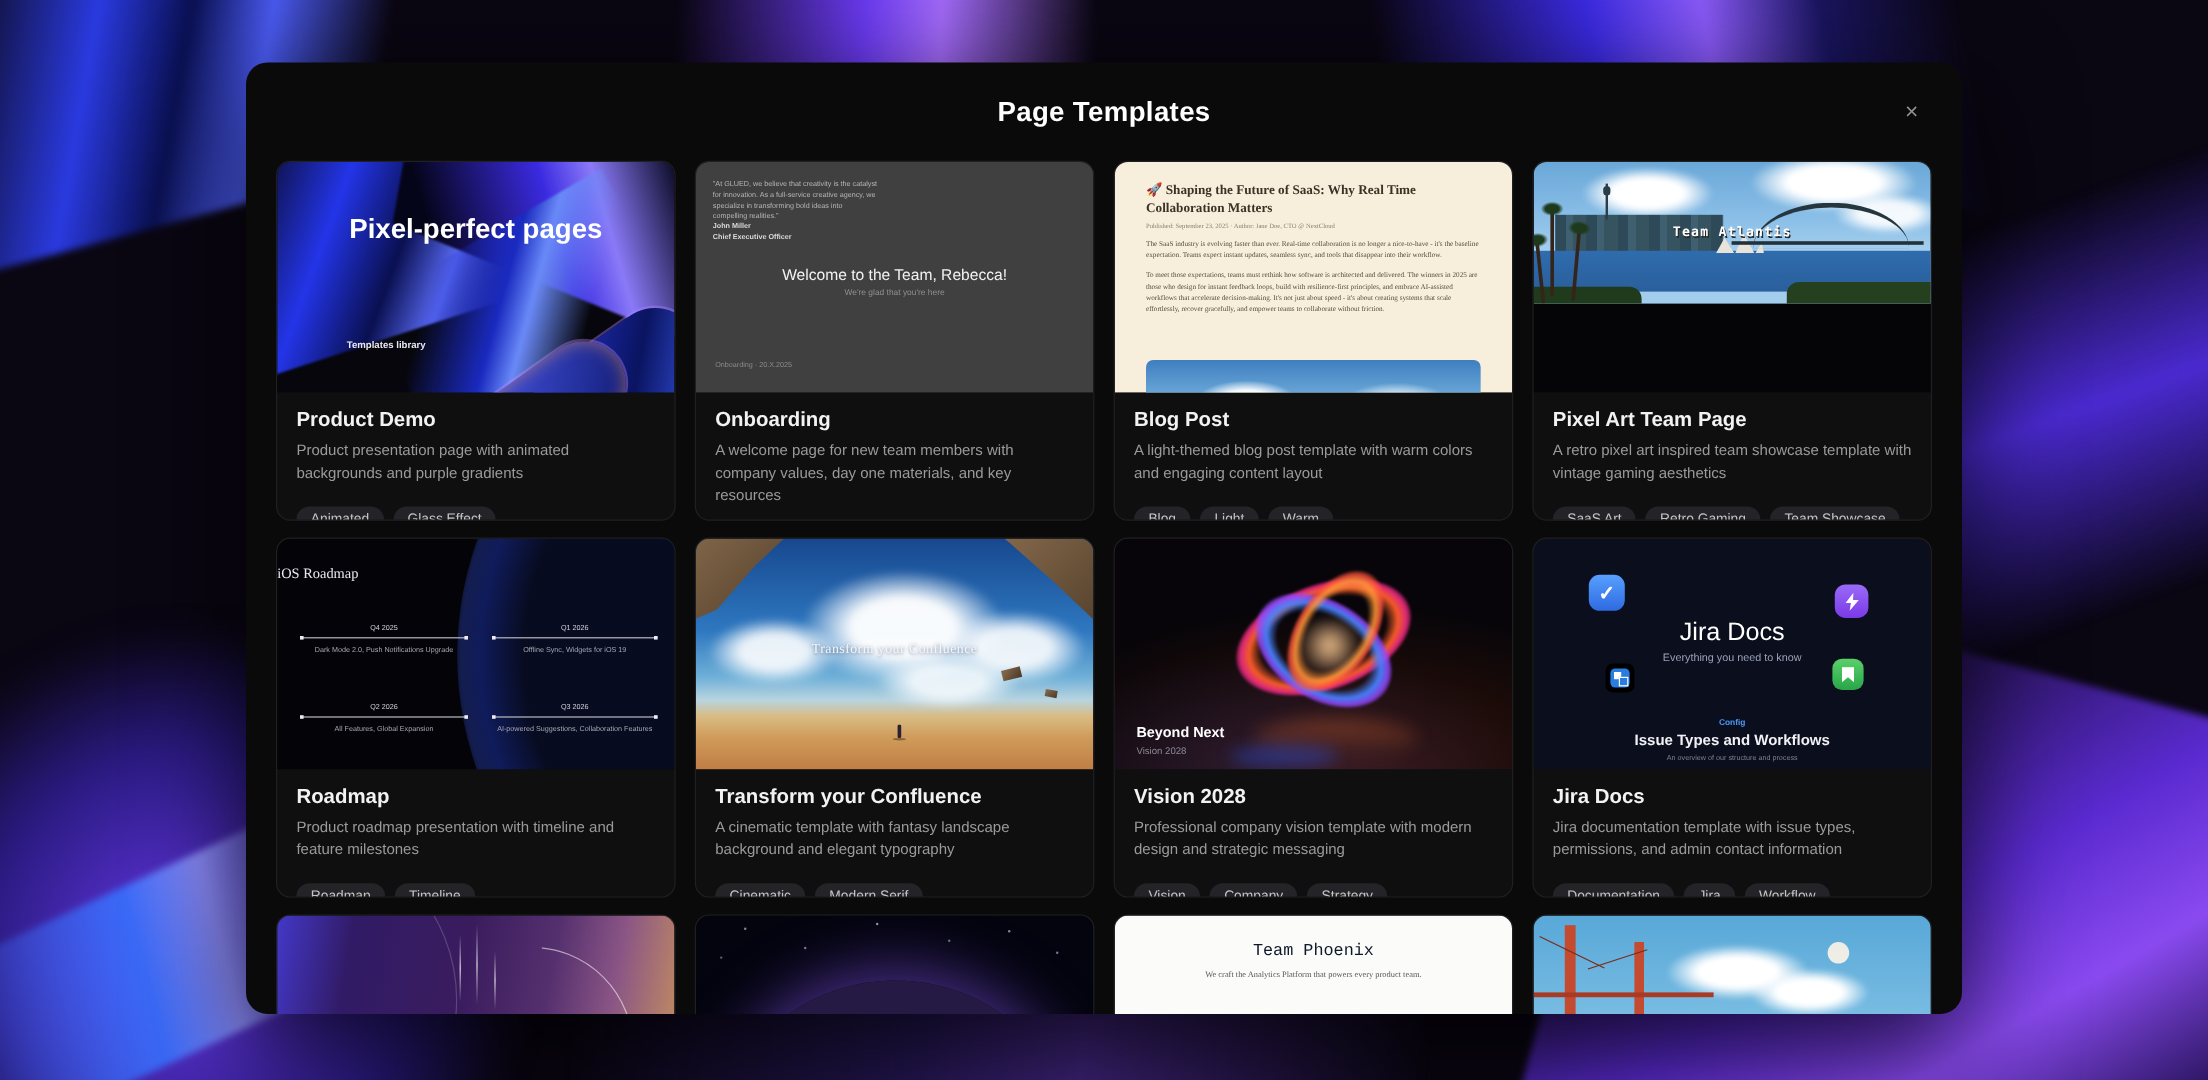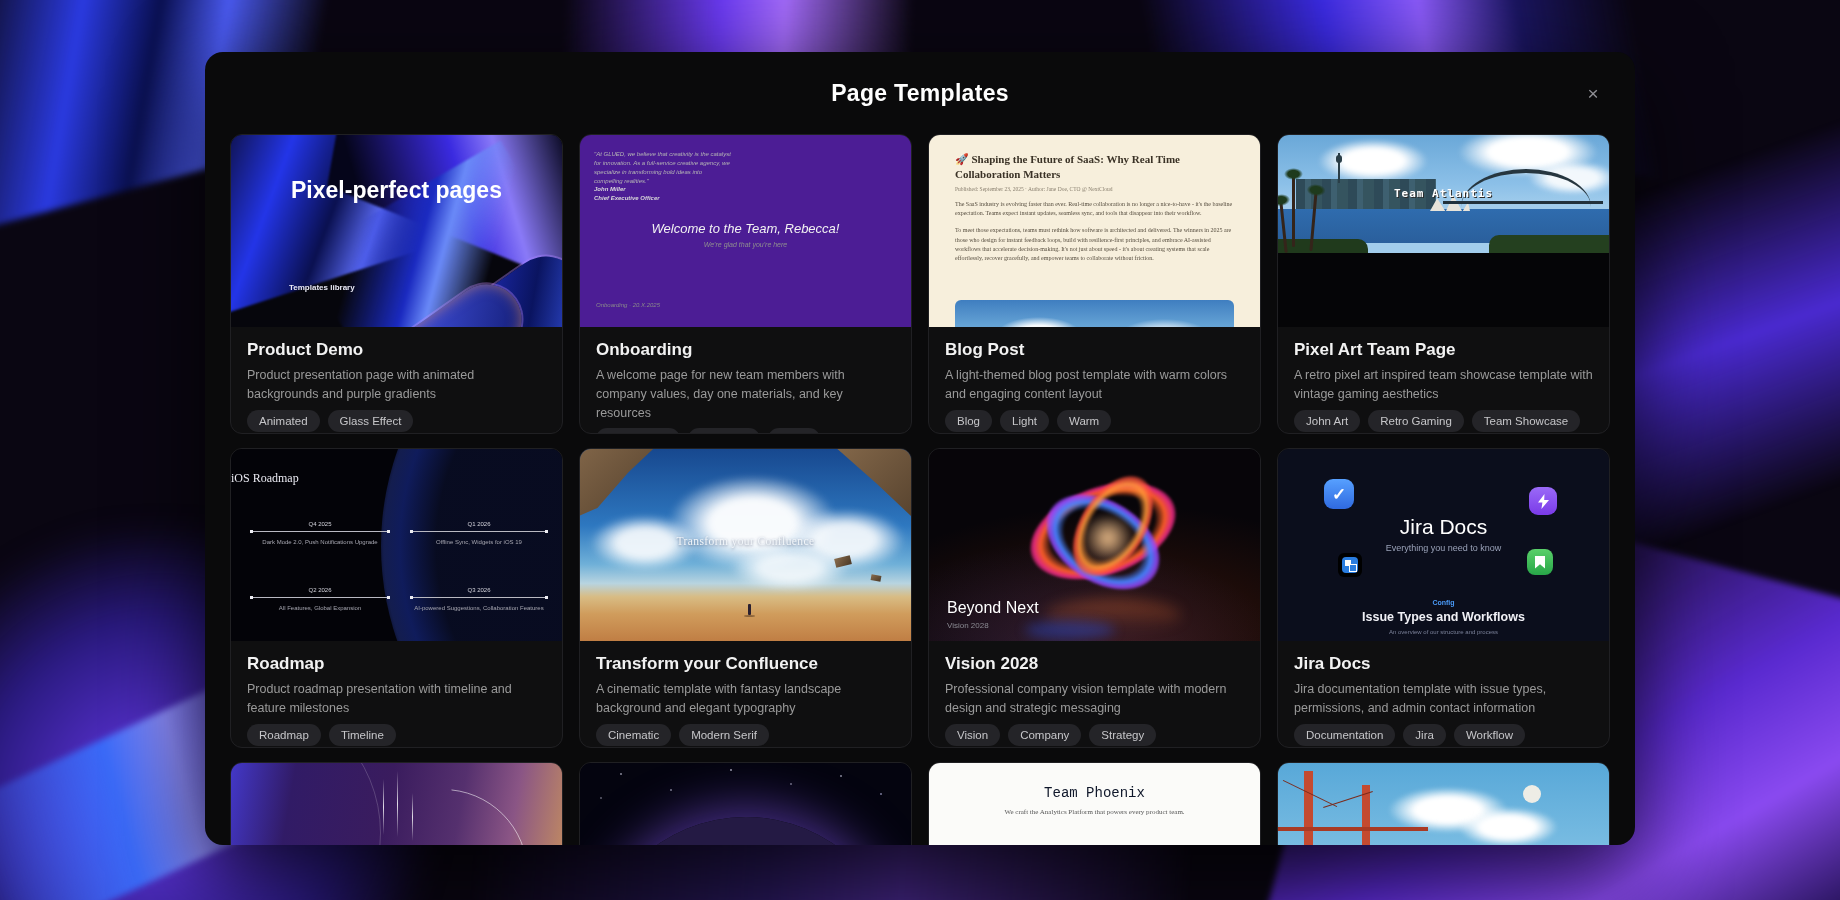--- a/index.html
+++ b/index.html
@@ -37,40 +37,40 @@
 
   .grid { padding:0 25px; display:grid; grid-template-columns:repeat(4,1fr);
           grid-auto-rows:300px; gap:14px 16px; }
 
   .card { background:#0f0f10; border:1px solid #202023; border-radius:12px; overflow:hidden;
           display:flex; flex-direction:column; cursor:pointer; }
   .thumb { height:192px; flex:none; position:relative; overflow:hidden; background:#050507; }
   .card-body { padding:13px 16px 0; }
   .card-title { font-size:17px; font-weight:600; color:#f2f2f2; }
   .card-desc { font-size:12.5px; color:#9a9a9a; line-height:1.5; margin-top:6px; }
-  .card-tags { display:flex; gap:8px; margin-top:6px; }
+  .card-tags { display:flex; gap:8px; margin-top:18px; }
   .tag { background:#242428; color:#c6c6c9; font-size:11.5px; padding:5px 12px; border-radius:15px; white-space:nowrap; }
 
   
   .t1 { background:#06060c; }
   .pd-r1 { position:absolute; left:-60px; top:-44px; width:310px; height:185px; transform:rotate(-18deg) skewX(-18deg);
            background:linear-gradient(115deg,#0a0a2a 10%,#2335e8 35%,#0a1050 55%,#5a6af5 70%,#0a0a2a 90%); filter:blur(1px); }
   .pd-r2 { position:absolute; right:-40px; top:-64px; width:270px; height:165px; transform:rotate(22deg) skewX(12deg);
            background:linear-gradient(60deg,#05051a 10%,#3a2ae0 45%,#8a7af8 60%,#05051a 85%); filter:blur(1px); }
   .pd-r3 { position:absolute; left:85px; top:55px; width:230px; height:120px; transform:rotate(-30deg);
            background:linear-gradient(135deg,transparent 20%,#1a2ac0 45%,#6a8af8 55%,transparent 75%); filter:blur(1px); }
   .pd-p1 { position:absolute; right:-28px; bottom:-26px; width:152px; height:74px; border-radius:40px; transform:rotate(-35deg);
            background:linear-gradient(135deg,#2a3ae8,#0a1460 60%,#3a5af0); box-shadow:0 0 0 2px rgba(170,130,255,.4); }
   .pd-p2 { position:absolute; right:34px; bottom:-48px; width:142px; height:70px; border-radius:40px; transform:rotate(-35deg);
            background:linear-gradient(135deg,#4a5af0,#101a70); box-shadow:inset 0 0 14px rgba(255,160,90,.5),0 0 0 2px rgba(200,140,255,.35); }
   .pd-head { position:absolute; top:42px; width:100%; text-align:center; font-size:23px; font-weight:700; color:#fff; }
   .pd-sub { position:absolute; left:58px; top:148px; font-size:8px; color:#e9e9f6; font-weight:600; }
 
   
-  .t2 { background:#4c1d95; color:#eee;font-style:italic; }
+  .t2 { background:#404040; color:#eee; }
   .ob-quote { position:absolute; left:14px; top:15px; width:138px; font-size:6px; line-height:1.5; color:#b5b5b5; }
   .ob-author { position:absolute; left:14px; top:50px; font-size:6px; line-height:1.45; color:#d9d9d9; font-weight:700; }
   .ob-head { position:absolute; top:86px; width:100%; text-align:center; font-size:13px; color:#f2f2f2; font-weight:500; }
   .ob-sub { position:absolute; top:106px; width:100%; text-align:center; font-size:7px; color:#8f8f8f; }
   .ob-foot { position:absolute; left:16px; bottom:19px; font-size:6px; color:#8a8a8a; }
 
   
   .t3 { background:#f7efdc; padding:17px 26px 0; font-family:"Liberation Serif",serif; color:#3a3226; }
   .bp-title { font-size:11px; font-weight:700; line-height:1.35; width:88%; }
   .bp-meta { font-size:5.5px; color:#8a8070; margin-top:4px; }
@@ -162,21 +162,21 @@
   .k2 { left:112px; top:52px; width:124px; height:82px; transform:rotate(32deg);
         background:radial-gradient(ellipse,transparent 48%,rgba(70,130,255,.95) 59%,rgba(150,70,255,.85) 67%,transparent 73%); }
   .k3 { left:128px; top:44px; width:112px; height:66px; transform:rotate(-58deg);
         background:radial-gradient(ellipse,transparent 46%,rgba(255,150,55,.9) 58%,rgba(255,80,60,.8) 66%,transparent 72%); }
   .k4 { left:148px; top:68px; width:62px; height:42px; filter:blur(5px);
         background:radial-gradient(circle,rgba(255,205,150,.95),transparent 70%); }
   .rf { position:absolute; left:116px; top:150px; width:136px; height:32px; border-radius:50%; filter:blur(7px);
         background:linear-gradient(rgba(255,120,50,.35),transparent); }
   .rfb { position:absolute; left:96px; top:172px; width:90px; height:18px; border-radius:50%; filter:blur(6px);
          background:rgba(40,90,255,.35); }
-  .bn { position:absolute; left:18px; bottom:24px; font-size:16px; font-weight:400; color:#fff; }
+  .bn { position:absolute; left:18px; bottom:24px; font-size:12px; font-weight:700; color:#fff; }
   .vn { position:absolute; left:18px; bottom:11px; font-size:8px; color:#8a8a92; }
 
   
   .t8 { background:#0b0e1c; }
   .jd-head { position:absolute; top:66px; width:100%; text-align:center; font-size:21px; font-weight:500; color:#fff; }
   .jd-sub { position:absolute; top:94px; width:100%; text-align:center; font-size:9px; color:#9aa2b8; }
   .ic { position:absolute; display:flex; align-items:center; justify-content:center; }
   .ic-check { left:46px; top:30px; width:30px; height:30px; border-radius:9px;
               background:linear-gradient(#57a0ff,#2f6ae0); color:#fff; font-size:17px; font-weight:700; }
   .ic-bolt { right:52px; top:38px; width:28px; height:28px; border-radius:9px;
@@ -318,21 +318,21 @@
           <div class="palm pm1"></div>
           <div class="palm pm2"></div>
           <div class="palm pm3"></div>
           <div class="px-head">Team Atlantis</div>
         </div>
       </div>
       <div class="card-body">
         <div class="card-title">Pixel Art Team Page</div>
         <div class="card-desc">A retro pixel art inspired team showcase template with vintage gaming aesthetics</div>
         <div class="card-tags">
-          <span class="tag">John Art</span>
+          <span class="tag">SaaS Art</span>
           <span class="tag">Retro Gaming</span>
           <span class="tag">Team Showcase</span>
         </div>
       </div>
     </div>
 
     <div class="card">
       <div class="thumb t5">
         <div class="sphere"></div>
         <div class="rm-title">iOS Roadmap</div>

